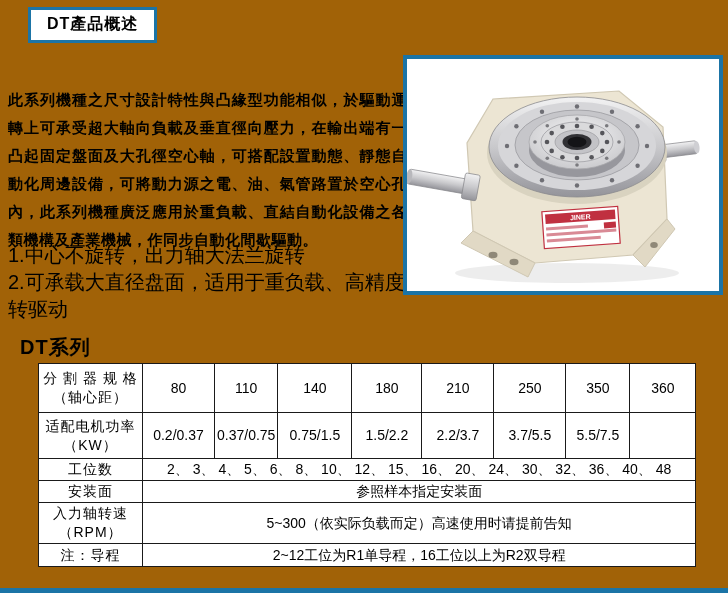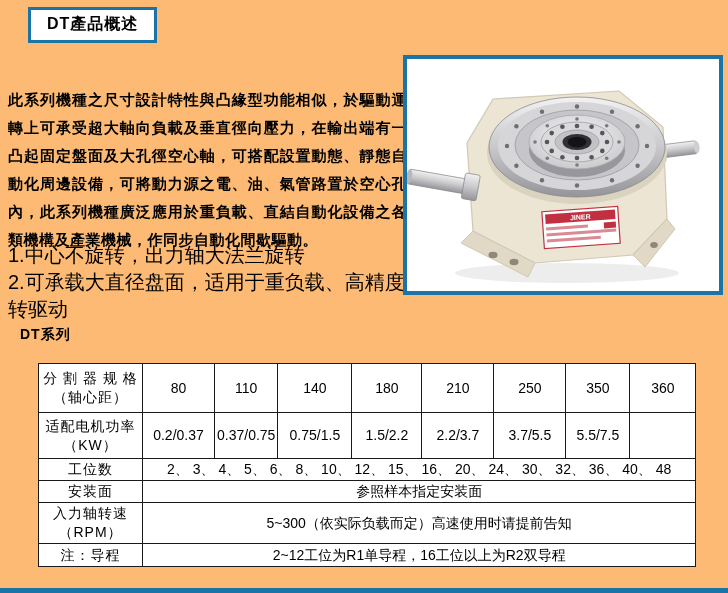--- a/index.html
+++ b/index.html
@@ -1,19 +1,19 @@
 <!DOCTYPE html>
 <html><head>
 <meta charset="utf-8">
 <style>
   * { margin:0; padding:0; box-sizing:border-box; }
   html,body { background:#ffffff; }
   body { font-family:"Liberation Sans","DejaVu Sans",sans-serif; color:#000; }
   .page {
-    position:relative; width:728px; height:593px; background:#fdba74; overflow:hidden;
+    position:relative; width:728px; height:593px; background:#a16207; overflow:hidden;
   }
   .title-box {
     position:absolute; left:28px; top:7px;
     border:3px solid #1b74a6; background:#fff;
     padding:4px 16px 5px 16px;
     font-size:16px; font-weight:bold; letter-spacing:1px; white-space:nowrap;
   }
   .overview-paragraph {
     position:absolute; left:8px; top:58px; width:399px;
     font-size:15px; font-weight:bold; line-height:28px;
@@ -21,22 +21,22 @@
   }
   .overview-notes {
     position:absolute; left:8px; top:242px; width:420px;
     font-size:20px; line-height:27px;
   }
   .image-frame {
     position:absolute; left:403px; top:55px; width:320px; height:240px;
     border:4px solid #1b74a6; background:#fff;
   }
   .series-heading {
-    position:absolute; left:20px; top:326px;
-    font-size:14px; font-weight:bold; letter-spacing:1px;
+    position:absolute; left:20px; top:334px;
+    font-size:20px; font-weight:bold; letter-spacing:1px;
   }
   table.spec-table {
     position:absolute; left:38px; top:363px;
     border-collapse:collapse; table-layout:fixed;
     font-size:14px;
   }
   table.spec-table td {
     border:1.5px solid #1a1a1a;
     text-align:center; vertical-align:middle;
     padding:1px 2px; background:#fff; line-height:19px;

